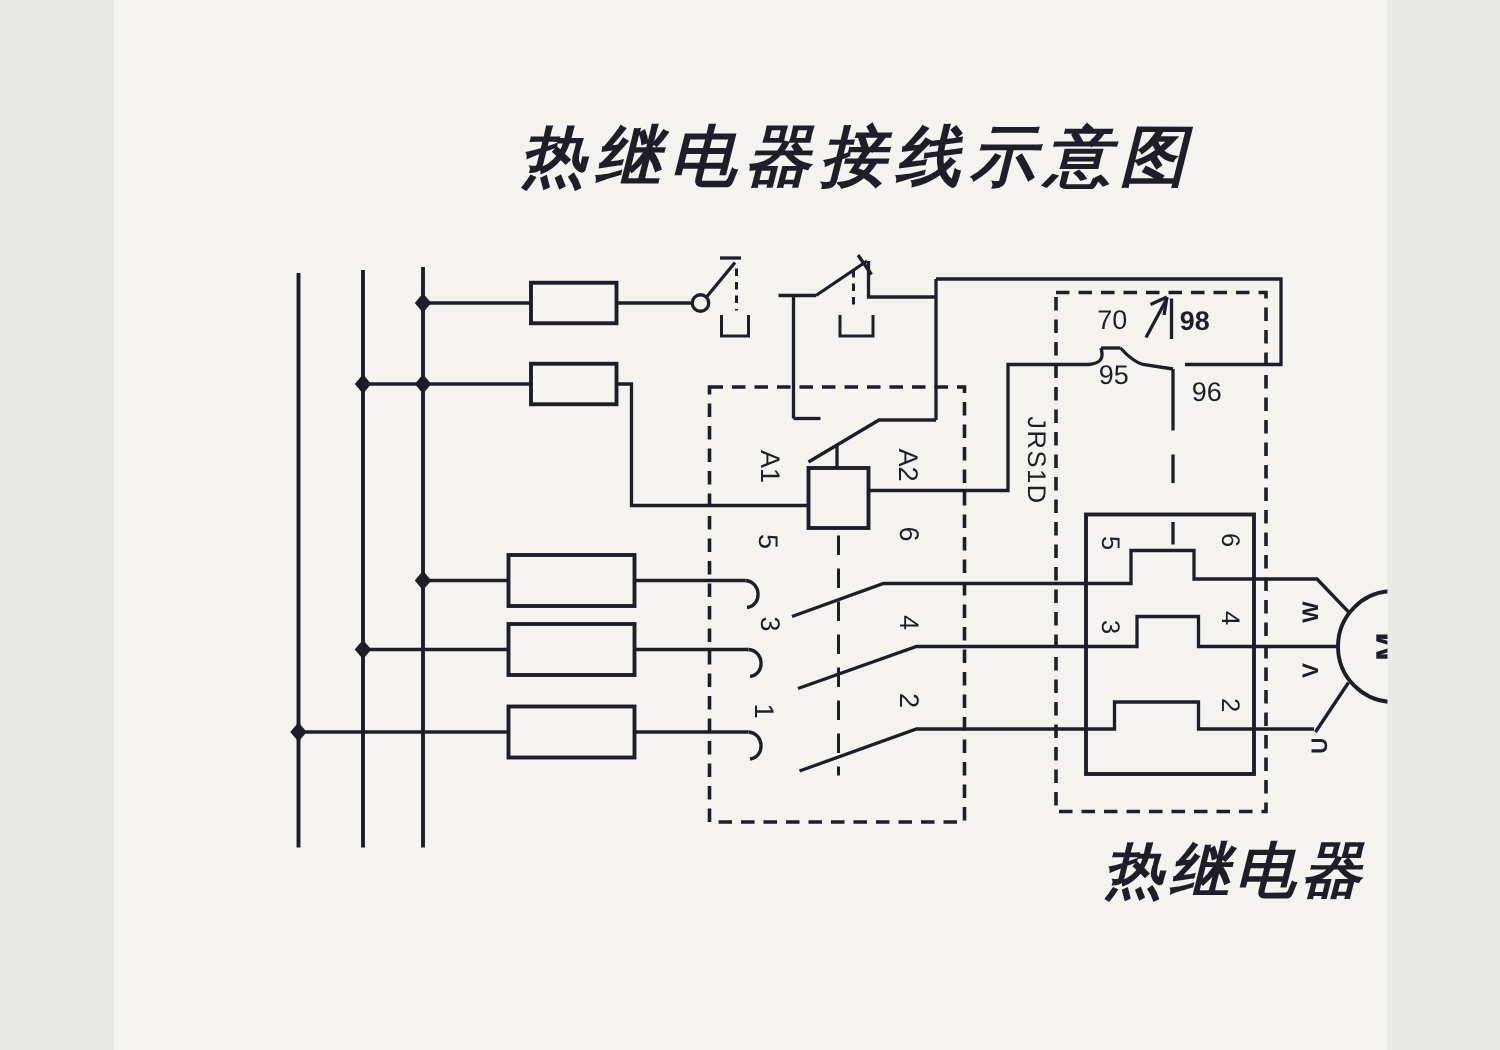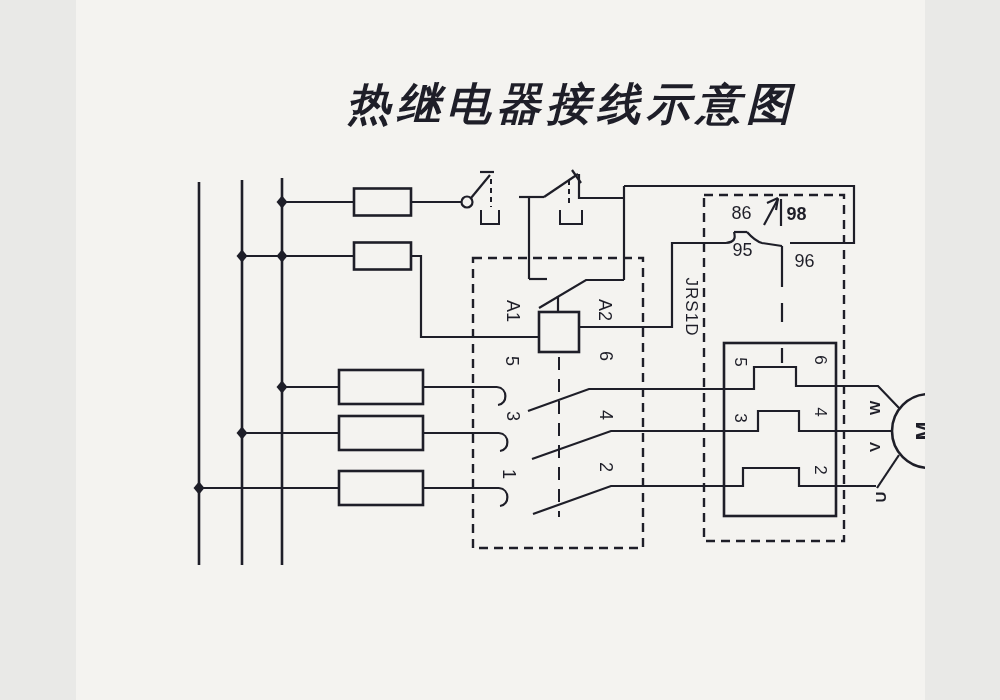--- a/index.html
+++ b/index.html
@@ -138,22 +138,23 @@
       <path d="M206 195.5 L211.5 202 L206 208.5 L200.5 202 Z"></path>
       <path d="M166 249.5 L171.5 256 L166 262.5 L160.5 256 Z"></path>
       <path d="M206 249.5 L211.5 256 L206 262.5 L200.5 256 Z"></path>
       <path d="M206 380.5 L211.5 387 L206 393.5 L200.5 387 Z"></path>
       <path d="M166 426.5 L171.5 433 L166 439.5 L160.5 433 Z"></path>
       <path d="M123 481.5 L128.5 488 L123 494.5 L117.5 488 Z"></path>
     </g>
   </svg>
 
   <div class="lbl title" style="left:496px; top:105px;">热继电器接线示意图</div>
+  <div class="lbl caption" style="left:748px; top:581px;">热继电器</div>
 
-  <div class="lbl num" style="left:666px; top:213px;">86</div>
+  <div class="lbl num" style="left:666px; top:213px;">70</div>
   <div class="lbl num" style="left:721px; top:214px;font-weight:bold;">98</div>
   <div class="lbl num" style="left:667px; top:250px;">95</div>
   <div class="lbl num" style="left:729px; top:261px;">96</div>
 
   <div class="lbl model rot90" style="left:615px; top:307px;">JRS1D</div>
 
   <div class="lbl num rot90" style="left:437px; top:311px;">A1</div>
   <div class="lbl num rot90" style="left:529px; top:310px;">A2</div>
 
   <div class="lbl num rot90" style="left:436px; top:361px;">5</div>

